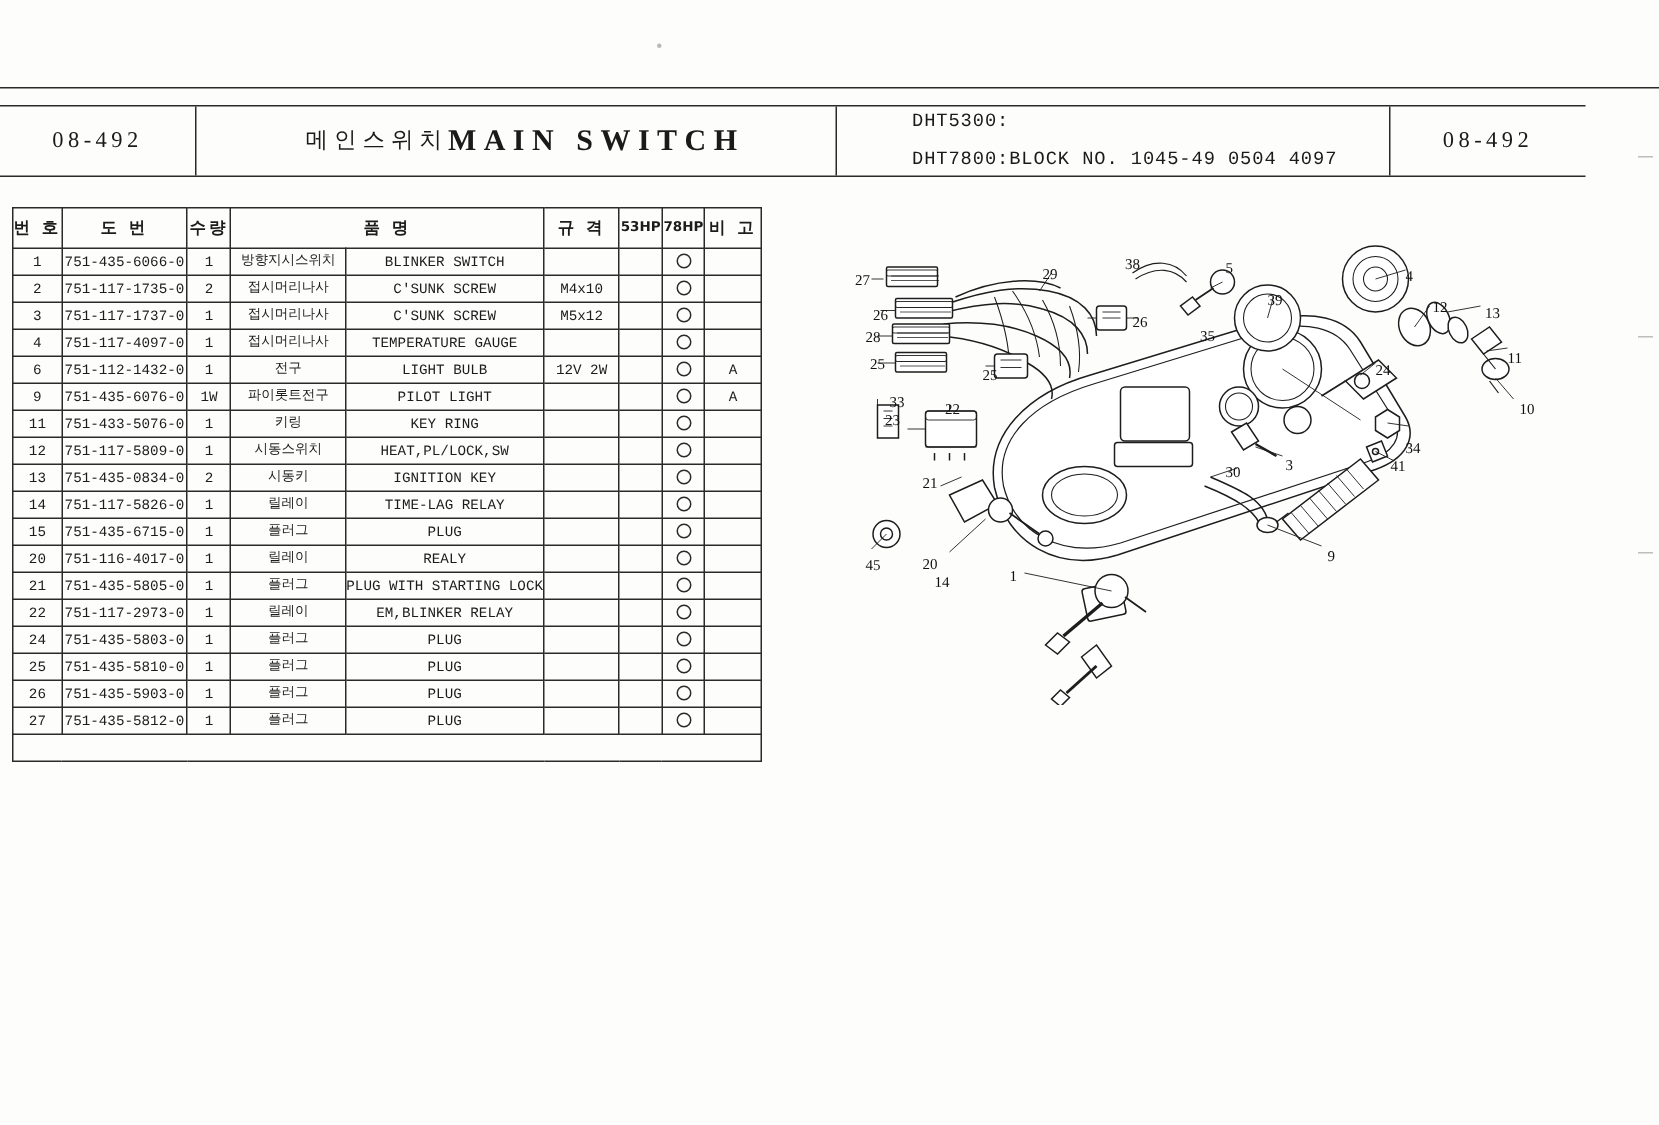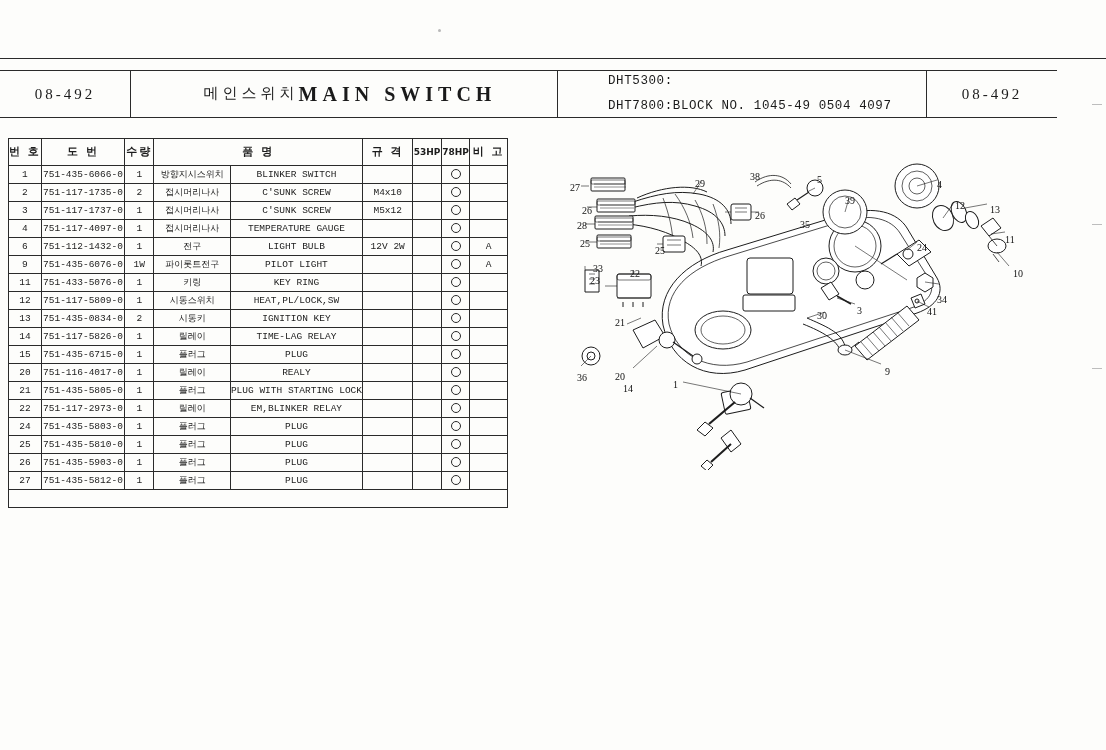--- a/index.html
+++ b/index.html
@@ -610,21 +610,21 @@
         <div class="lbl" style="left: 35px; top: 88px;">25</div>
         <div class="lbl" style="left: 37px; top: 55px;">26</div>
         <div class="lbl" style="left: 210px; top: 60px;">26</div>
         <div class="lbl" style="left: 25px; top: 32px;">27</div>
         <div class="lbl" style="left: 32px; top: 70px; text-align: right;">28</div>
         <div class="lbl" style="left: 150px; top: 28px;">29</div>
         <div class="lbl" style="left: 272px; top: 160px;">30</div>
         <div class="lbl" style="left: 48px; top: 113px;">33</div>
         <div class="lbl" style="left: 392px; top: 144px;">34</div>
         <div class="lbl" style="left: 255px; top: 32px; margin-top: 37px;">35</div>
-        <div class="lbl" style="left: 32px; top: 222px;">36</div>
+        <div class="lbl" style="left: 32px; top: 222px;">45</div>
         <div class="lbl" style="left: 205px; top: 21px;">38</div>
         <div class="lbl" style="left: 300px; top: 45px;">39</div>
         <div class="lbl" style="left: 382px; top: 156px;">41</div>
       </div>
   </div>
 
   <div class="edge-tick" style="top:104px;"></div>
   <div class="edge-tick" style="top:224px;"></div>
   <div class="edge-tick" style="top:368px;"></div>
 

